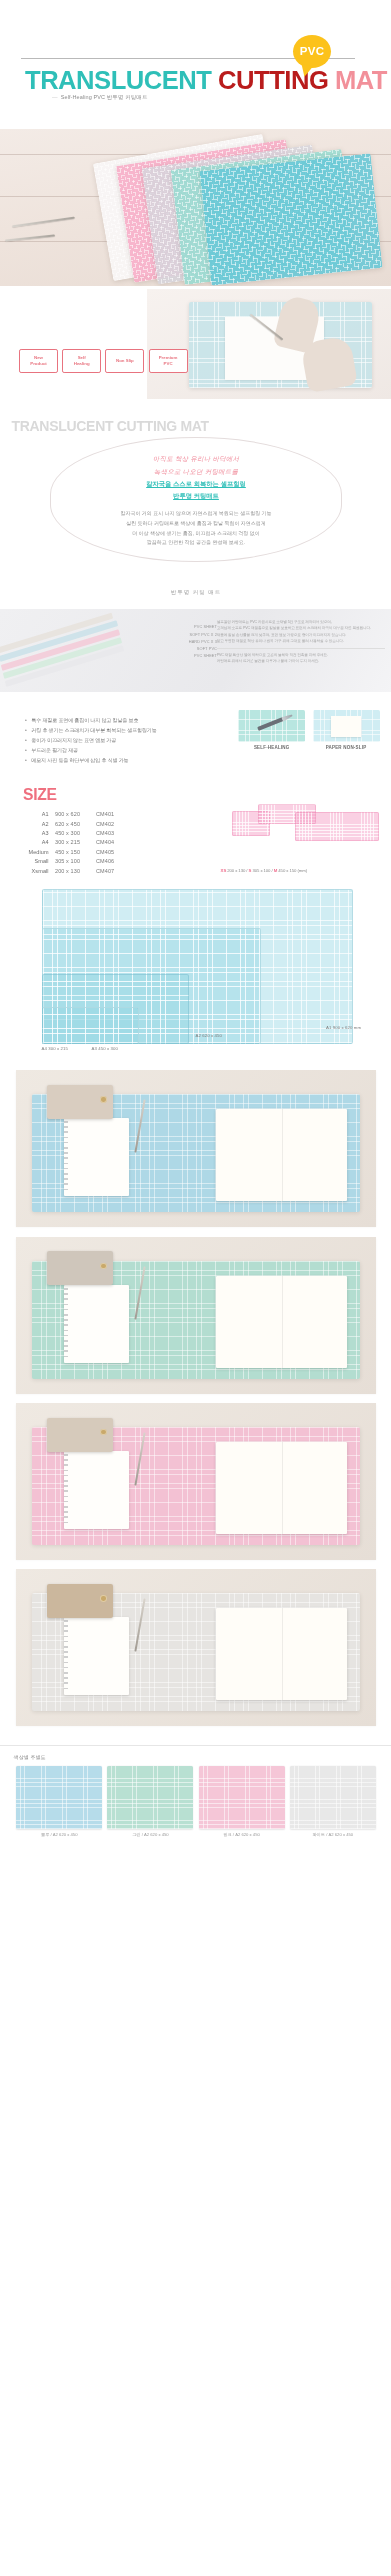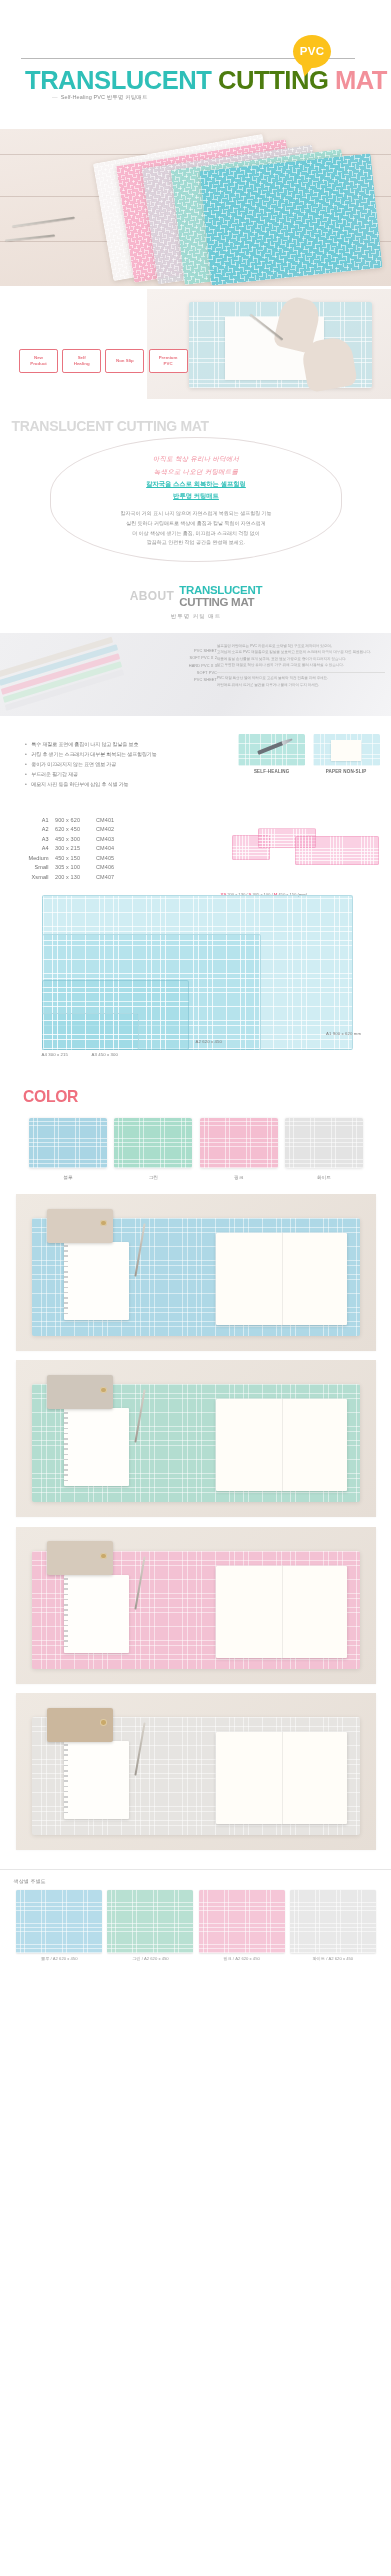--- a/index.html
+++ b/index.html
@@ -10,21 +10,21 @@
     color:#4a4a4a; -webkit-font-smoothing:antialiased;
   }
   .page { width:392px; position:relative; overflow:hidden; }
 
   
   .hero { position:relative; padding:0 0 0 0; }
   .hero-topline { width:334px; height:0.5px; background:#b9b9b9; margin:58px 0 0 21px; }
   .hero-title-wrap { position:relative; padding:9.4px 0 0 25px; height:63px; }
   .hero-title { font-size:25.6px; font-weight:bold; letter-spacing:-0.5px; line-height:1; white-space:nowrap; }
   .t-trans { color:#2fbfb8; }
-  .t-cut { color:#4d7c0f; }
+  .t-cut { color:#b91c1c; }
   .t-mat { color:#f2909a; }
   .pvc-bubble {
     position:absolute; right:61px; top:-24px; width:38px; height:33px;
     background:#fcc21b; border-radius:50%;
     display:flex; align-items:center; justify-content:center;
   }
   .pvc-bubble span { color:#ffffff; font-size:11.5px; font-weight:bold; letter-spacing:0.3px; }
   .pvc-bubble:after {
     content:""; position:absolute; bottom:-9px; left:8.4px; width:0; height:0;
     border-left:4.7px solid transparent; border-right:8.4px solid transparent;
@@ -294,27 +294,20 @@
       <div class="q-body">
         <div>칼자국이 거의 표시 나지 않으며 자연스럽게 복원되는 셀프힐링 기능</div>
         <div>실린 듯하다 커팅매트로 책상에 흠집과 칼날 찍힘이 자연스럽게</div>
         <div>더 이상 책상에 생기는 흠집, 미끄럼과 스크래치 걱정 없이</div>
         <div>깔끔하고 안전한 작업 공간을 완성해 보세요.</div>
       </div>
     </div>
   </section>
 
   <section class="about">
-    <div class="about-row">
-      <div class="about-word">ABOUT</div>
-      <div class="about-stack">
-        <div class="about-l1">TRANSLUCENT</div>
-        <div class="about-l2">CUTTING MAT</div>
-      </div>
-    </div>
     <div class="about-kr">반투명 커팅 매트</div>
   </section>
 
   <section class="material">
     <div class="mslice" style="left:-5.2px;top:21px;width:120px;background:#e8e4df;"></div>
     <div class="mslice" style="left:-3.1px;top:29px;width:123px;background:#cfe3ea;"></div>
     <div class="mslice" style="left:-1px;top:38px;width:123px;background:#f3cfdb;"></div>
     <div class="mslice" style="left:1px;top:46px;width:123px;background:#d7ecdf;"></div>
     <div class="mslice" style="left:3.1px;top:54px;width:123px;background:#e9e9ec;"></div>
 
@@ -355,20 +348,21 @@
       <div class="pfig">
         <div class="pfig-img b2">
           <div style="position:absolute;left:18px;top:6.3px;width:30px;height:21px;background:#fffdf8;box-shadow:0 0.5px 1.6px rgba(0,0,0,.15);"></div>
         </div>
         <div class="pfig-cap">PAPER NON-SLIP</div>
       </div>
     </div>
   </section>
 
   <section class="size">
+    <div class="sect-h">SIZE</div>
 
     <div class="size-table">
       <div class="size-row">
         <span class="c-name">A1</span>
         <span class="c-dim">900 x 620</span>
         <span class="c-code">CM401</span>
       </div>
       <div class="size-row">
         <span class="c-name">A2</span>
         <span class="c-dim">620 x 450</span>
@@ -421,41 +415,20 @@
       <div class="sd" style="left:18px;top:42px;width:219px;height:116px;"></div>
       <div class="sd" style="left:18px;top:88px;width:147px;height:70px;"></div>
       <div class="sd" style="left:18px;top:121px;width:97px;height:37px;"></div>
       <div class="sd-lab" style="right:7.3px;top:139px;">A1  900 x 620 mm</div>
       <div class="sd-lab" style="left:172px;top:147px;">A2  620 x 450</div>
       <div class="sd-lab" style="left:68px;top:160px;">A3  450 x 300</div>
       <div class="sd-lab" style="left:18px;top:160px;">A4  300 x 215</div>
     </div>
   </section>
 
-  <section class="color">
-    <div class="sect-h">COLOR</div>
-    <div class="swatches">
-      <div class="sw">
-        <div class="sw-img" style="background-color:#a9d5e4"></div>
-        <div class="sw-cap">블루</div>
-      </div>
-      <div class="sw">
-        <div class="sw-img" style="background-color:#a9ddcb"></div>
-        <div class="sw-cap">그린</div>
-      </div>
-      <div class="sw">
-        <div class="sw-img" style="background-color:#f4bdd0"></div>
-        <div class="sw-cap">핑크</div>
-      </div>
-      <div class="sw">
-        <div class="sw-img" style="background-color:#e3e3e3"></div>
-        <div class="sw-cap">화이트</div>
-      </div>
-    </div>
-  </section>
 
   <section>
     <div class="shot">
       <div class="desk"></div>
       <div class="bigmat" style="background-color:#aed8e6"></div>
       <div class="notebook"></div>
       <div class="notepad"></div>
       <div class="wallet" style="background:#d9cdc0"></div>
       <div class="pen"></div>
     </div>

